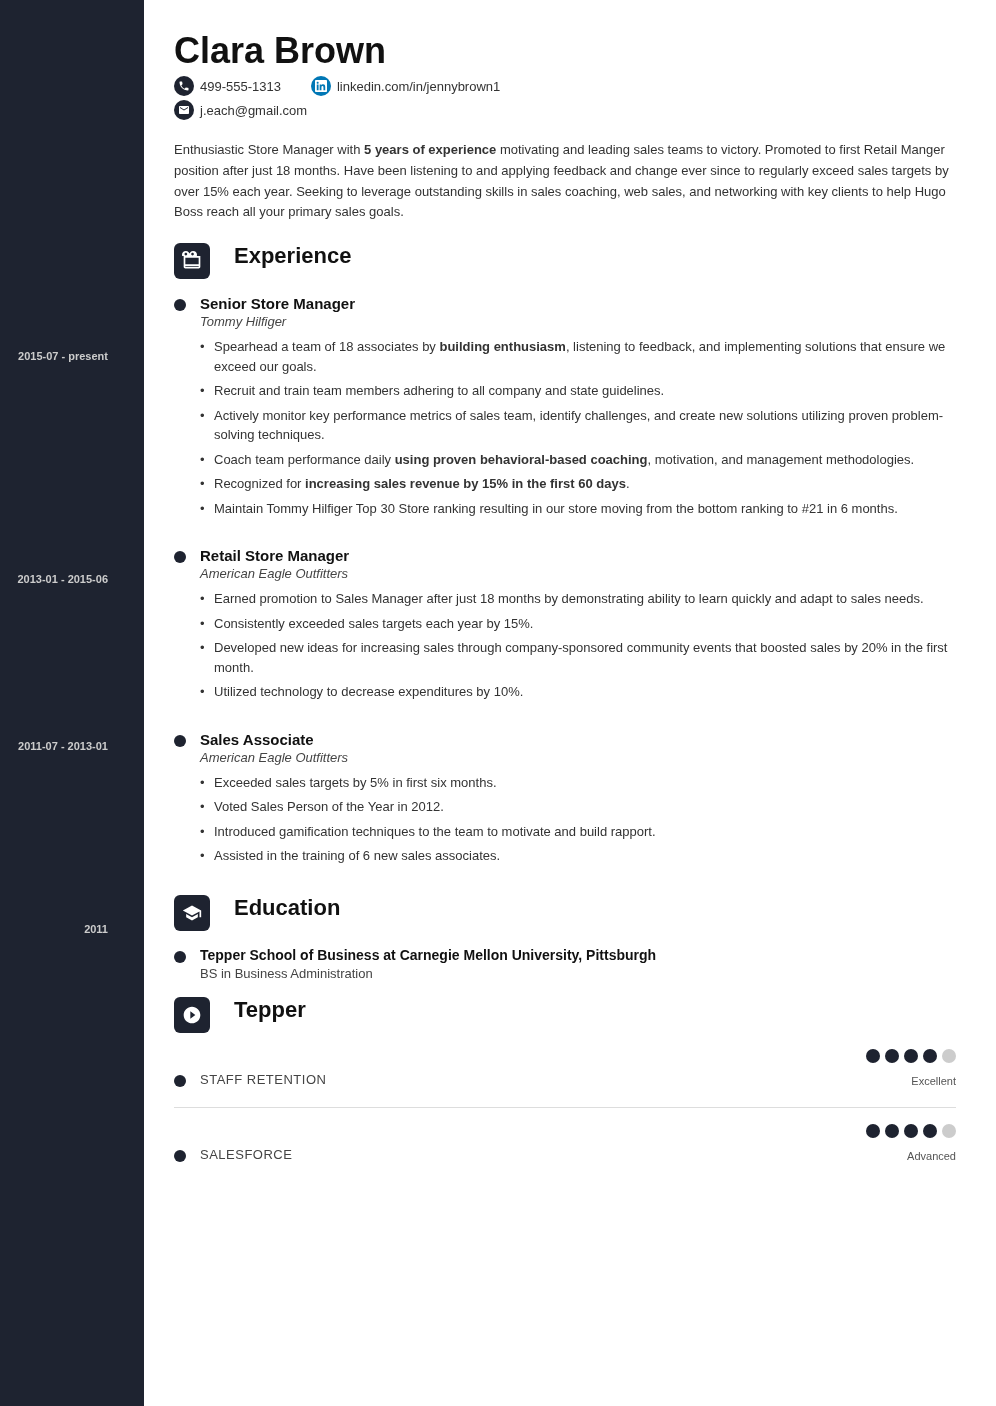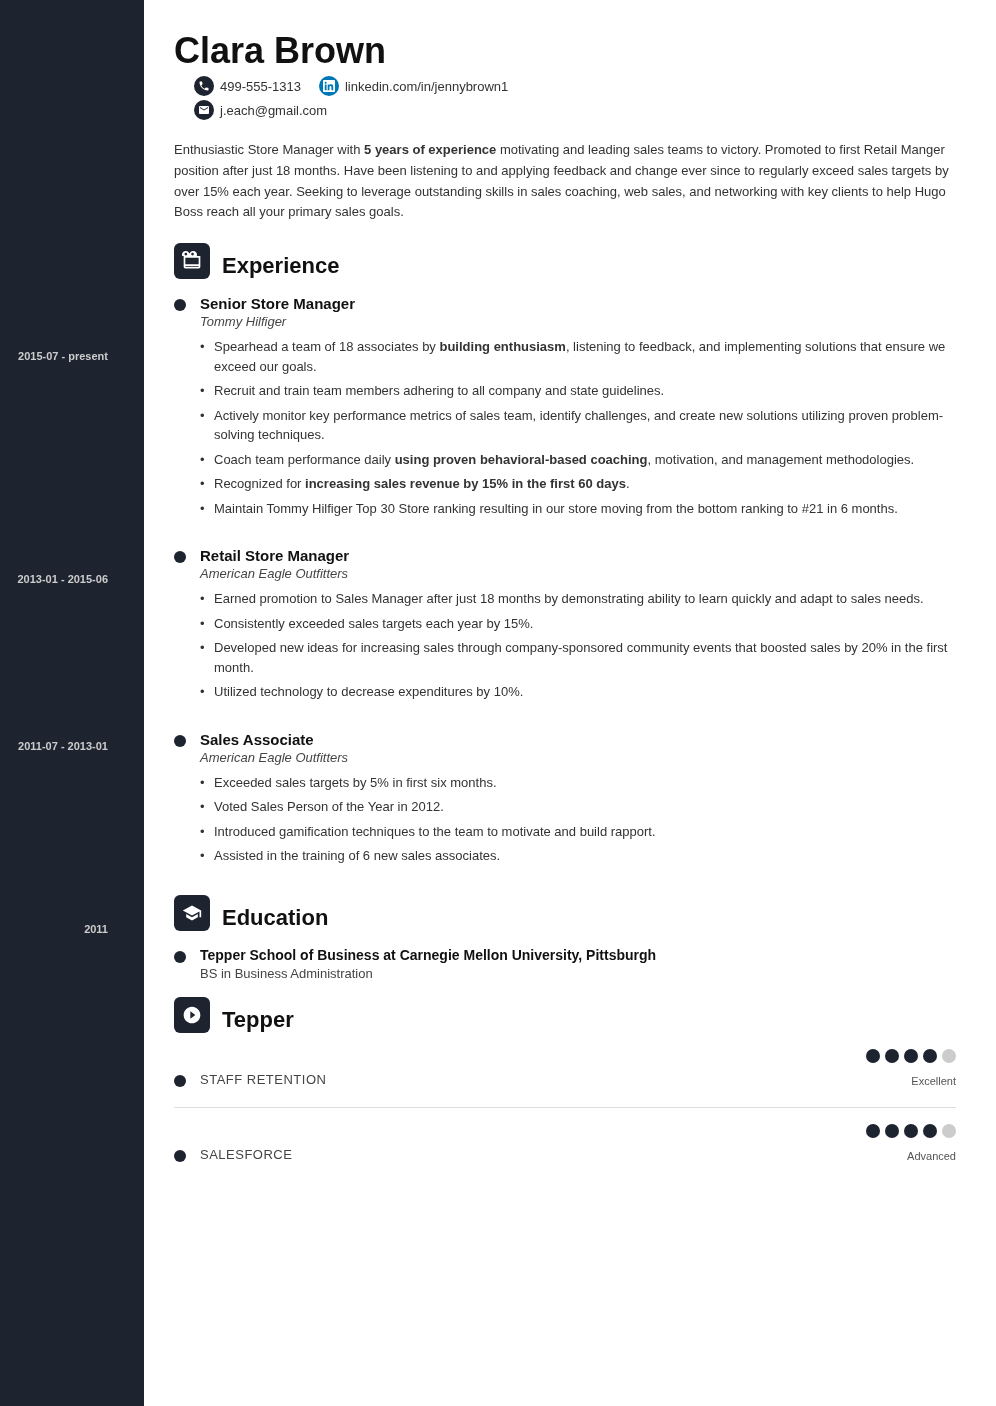--- a/index.html
+++ b/index.html
@@ -41,24 +41,23 @@
       margin-bottom: 4px;
     }
     .title {
       font-size: 18px;
       color: #444;
       margin-bottom: 16px;
     }
     .contact-row {
       display: flex;
       align-items: center;
-      gap: 18px;
+      gap: 30px;
       margin-bottom: 4px;
       flex-wrap: wrap;
-      margin-left: 20px;
     }
     .contact-item {
       display: flex;
       align-items: center;
       gap: 6px;
       font-size: 13px;
       color: #333;
     }
     .contact-icon {
       width: 20px;
@@ -76,22 +75,22 @@
       background: #0077b5;
     }
     .summary {
       margin: 20px 0 20px 0;
       font-size: 13px;
       line-height: 1.6;
       color: #333;
     }
     .section-header {
       display: flex;
-      align-items: flex-end;
-      gap: 12px;
+      align-items: flex-start;
+      gap: 24px;
       margin-bottom: 16px;
     }
     .section-icon {
       width: 36px;
       height: 36px;
       border-radius: 6px;
       background: #1e2330;
       display: flex;
       align-items: center;
       justify-content: center;

